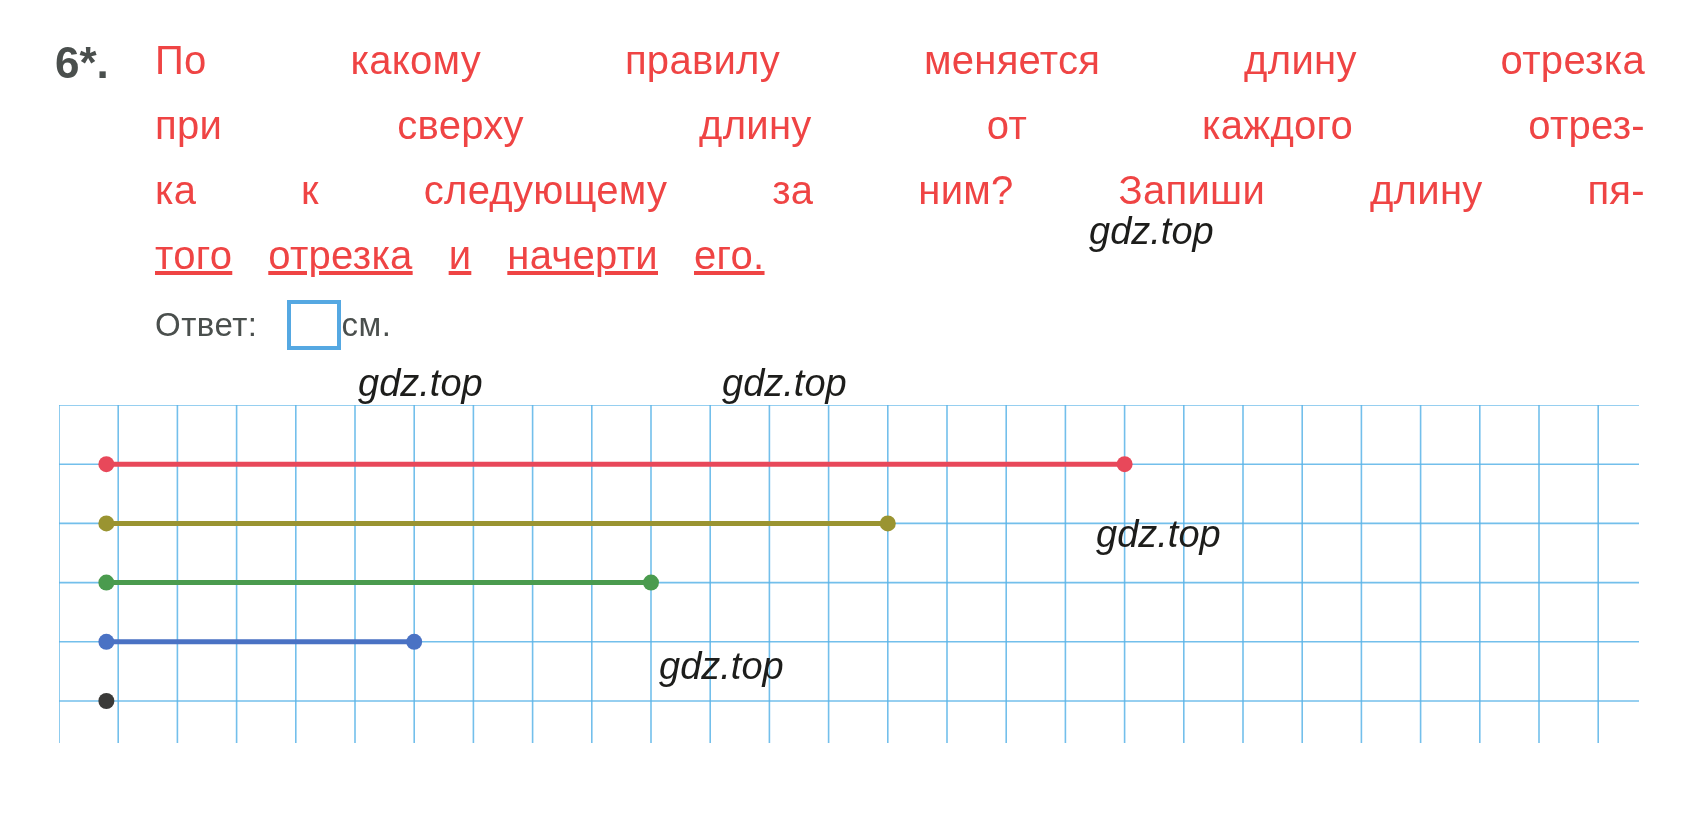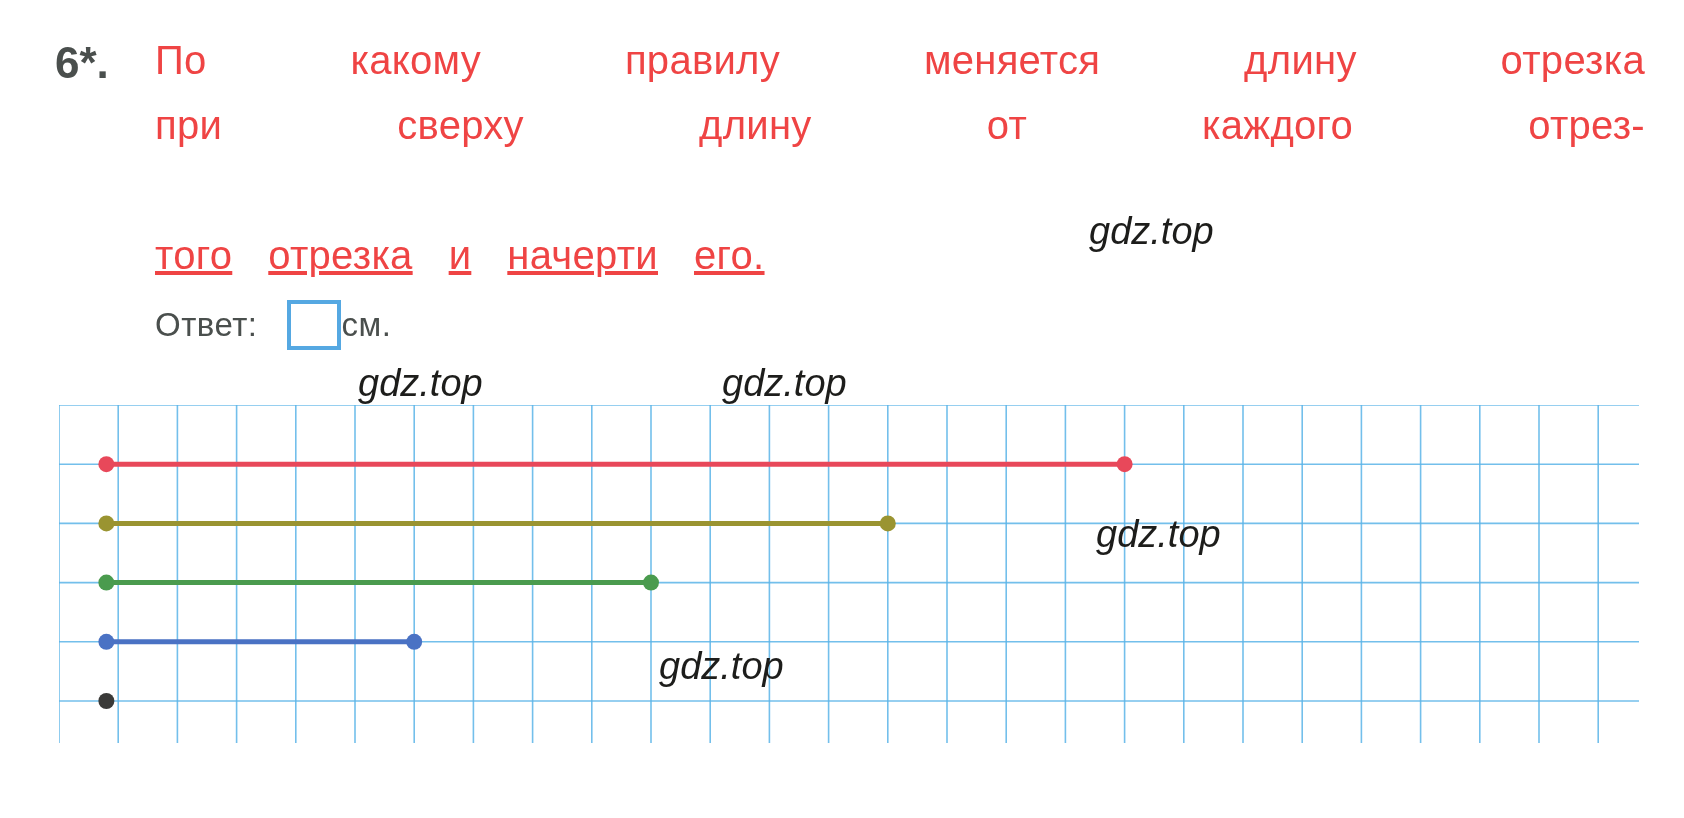--- a/index.html
+++ b/index.html
@@ -127,20 +127,30 @@
 
   <div class="task-line justify" id="task-line-2">
     <span>при</span>
     <span>сверху</span>
     <span>длину</span>
     <span>от</span>
     <span>каждого</span>
     <span>отрез-</span>
   </div>
 
+  <div class="task-line justify" id="task-line-3">
+    <span>ка</span>
+    <span>к</span>
+    <span>следующему</span>
+    <span>за</span>
+    <span>ним?</span>
+    <span>Запиши</span>
+    <span>длину</span>
+    <span>пя-</span>
+  </div>
 
   <div class="task-line left" id="task-line-4">
     <span>того</span>
     <span>отрезка</span>
     <span>и</span>
     <span>начерти</span>
     <span>его.</span>
   </div>
 
   <div class="answer-row">

